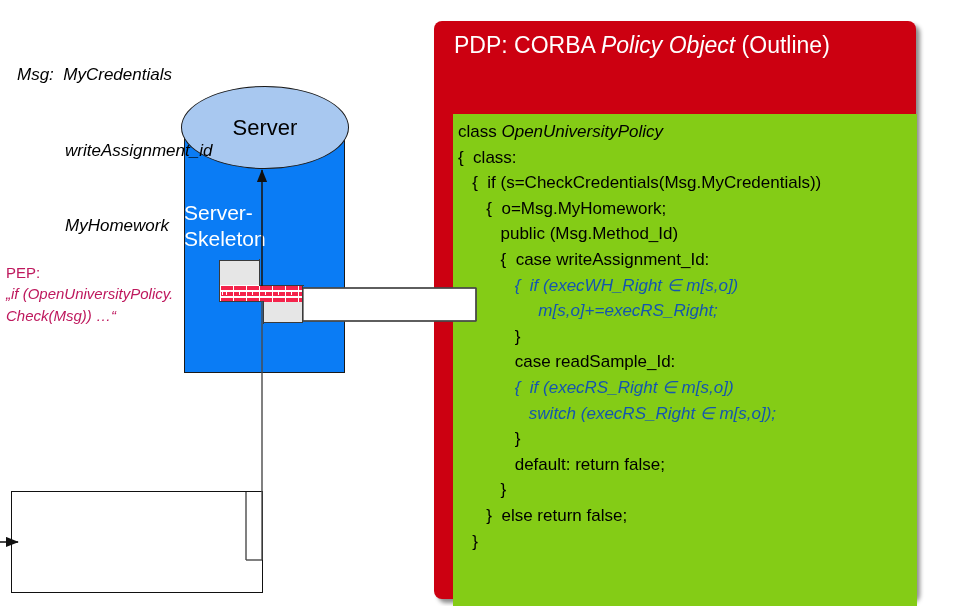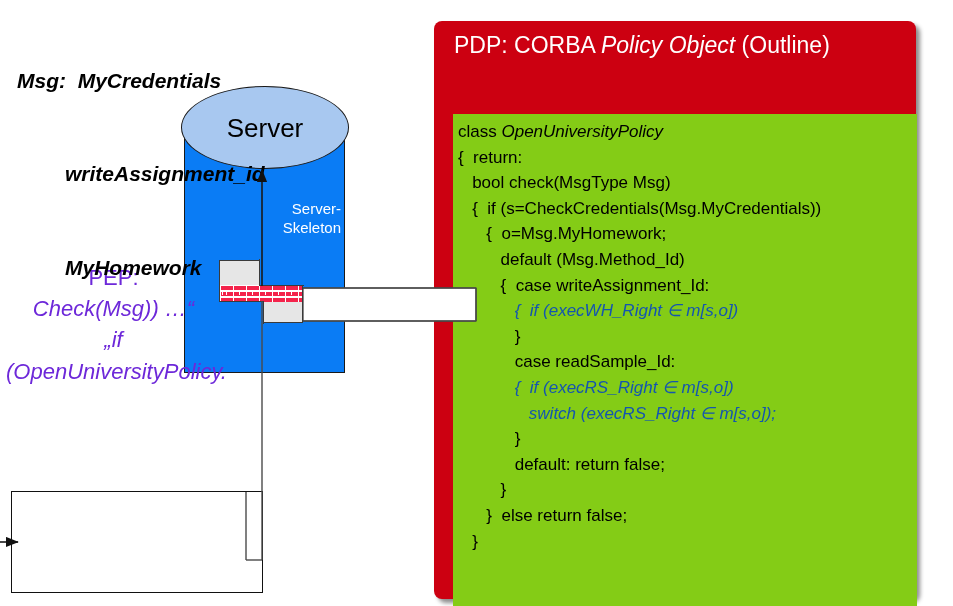--- a/index.html
+++ b/index.html
@@ -42,32 +42,32 @@
     height: 83px;
     background: #A8C8F0;
     border: 1px solid #1a1a1a;
     border-radius: 50% / 50%;
     box-sizing: border-box;
     display: flex;
     align-items: center;
     justify-content: center;
   }
   .server-cap-label {
-    font-size: 26px;
+    font-size: 22px;
     color: #000;
     line-height: 1;
   }
   .skeleton-label {
     position: absolute;
     left: 184px;
     top: 200px;
     width: 157px;
-    text-align: right;
+    text-align: left;
     color: #ffffff;
-    font-size: 15px;
+    font-size: 21px;
     line-height: 1.25;
   }
 
   
   .fw-box {
     position: absolute;
     left: 219px;
     top: 260px;
     width: 84px;
     height: 63px;
@@ -139,48 +139,46 @@
     border-top: 1px solid #3a3a3a;
     box-sizing: border-box;
   }
 
   
   .pep-block {
     position: absolute;
     left: 6px;
     top: 262px;
     width: 215px;
-    font-size: 22px;
+    font-size: 15px;
     line-height: 1.42;
-    color: #6d28d9;
-    text-align: center;
+    color: #be185d;
   }
   .pep-block .lbl { font-style: normal; }
   .pep-block .code { font-style: italic; }
 
   
   .msg-box {
     position: absolute;
     left: 11px;
     top: 491px;
     width: 252px;
     height: 102px;
     background: #ffffff;
     border: 1px solid #111;
     box-sizing: border-box;
   }
   .msg-inner {
     position: absolute;
     left: 17px;
-    top: 3px;
-    font-size: 21px;
+    top: 12px;
+    font-size: 17px;
     font-style: italic;
     line-height: 1.48;
     white-space: pre;
-    font-weight: bold;
   }
 
   
   .pdp-panel {
     position: absolute;
     left: 434px;
     top: 21px;
     width: 482px;
     height: 578px;
     background: #CC0011;
@@ -253,42 +251,42 @@
   </div>
   <div class="fw-notch-top"></div>
   <div class="fw-notch-bottom"></div>
 
   <div class="server-cap">
     <span class="server-cap-label">Server</span>
   </div>
 
   <div class="pep-block">
     <div class="lbl">PEP:</div>
+    <div class="code">„if (OpenUniversityPolicy.</div>
     <div class="code">Check(Msg)) …“</div>
-    <div class="code">„if (OpenUniversityPolicy.</div>
   </div>
 
   <div class="msg-box"></div>
   <div class="msg-inner">
     <div><span>Msg:</span>  <span>MyCredentials</span></div>
     <div style="padding-left:48px"><span>writeAssignment_id</span></div>
     <div style="padding-left:48px"><span>MyHomework</span></div>
   </div>
 
   <div class="pdp-panel">
     <div class="pdp-title"><span>PDP: CORBA </span><i>Policy Object</i><span> (Outline)</span></div>
     <div class="pdp-code" id="pdp-code">
         <div class="code-line"><span>class </span><span class="it">OpenUniversityPolicy</span></div>
-        <div class="code-line">{  return:</div>
-        <div class="code-line">   bool check(MsgType Msg)</div>
+        <div class="code-line">{  class:</div>
         <div class="code-line">   {  if (s=CheckCredentials(Msg.MyCredentials))</div>
         <div class="code-line">      {  o=Msg.MyHomework;</div>
-        <div class="code-line">         default (Msg.Method_Id)</div>
+        <div class="code-line">         public (Msg.Method_Id)</div>
         <div class="code-line">         {  case writeAssignment_Id:</div>
         <div class="code-line blue">            {  if (execWH_Right ∈ m[s,o])</div>
+        <div class="code-line blue">                 m[s,o]+=execRS_Right;</div>
         <div class="code-line">            }</div>
         <div class="code-line">            case readSample_Id:</div>
         <div class="code-line blue">            {  if (execRS_Right ∈ m[s,o])</div>
         <div class="code-line blue">               switch (execRS_Right ∈ m[s,o]);</div>
         <div class="code-line">            }</div>
         <div class="code-line">            default: return false;</div>
         <div class="code-line">         }</div>
         <div class="code-line">      }  else return false;</div>
         <div class="code-line">   }</div>
       </div>

